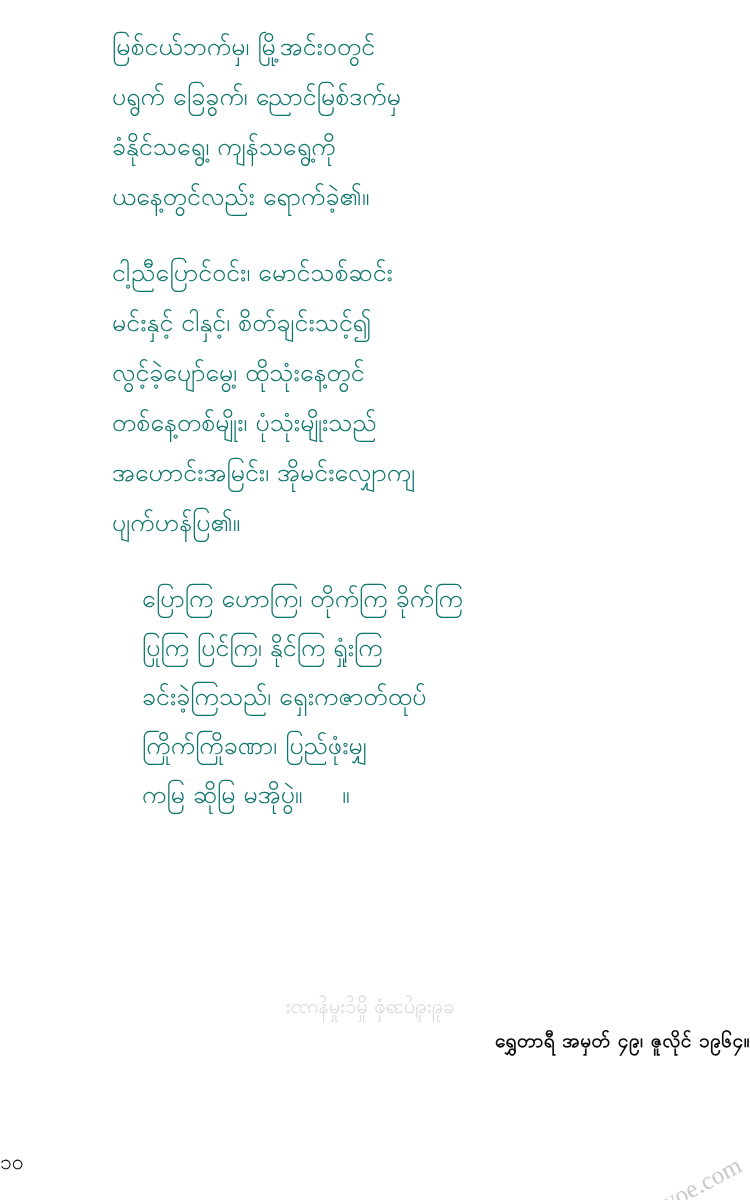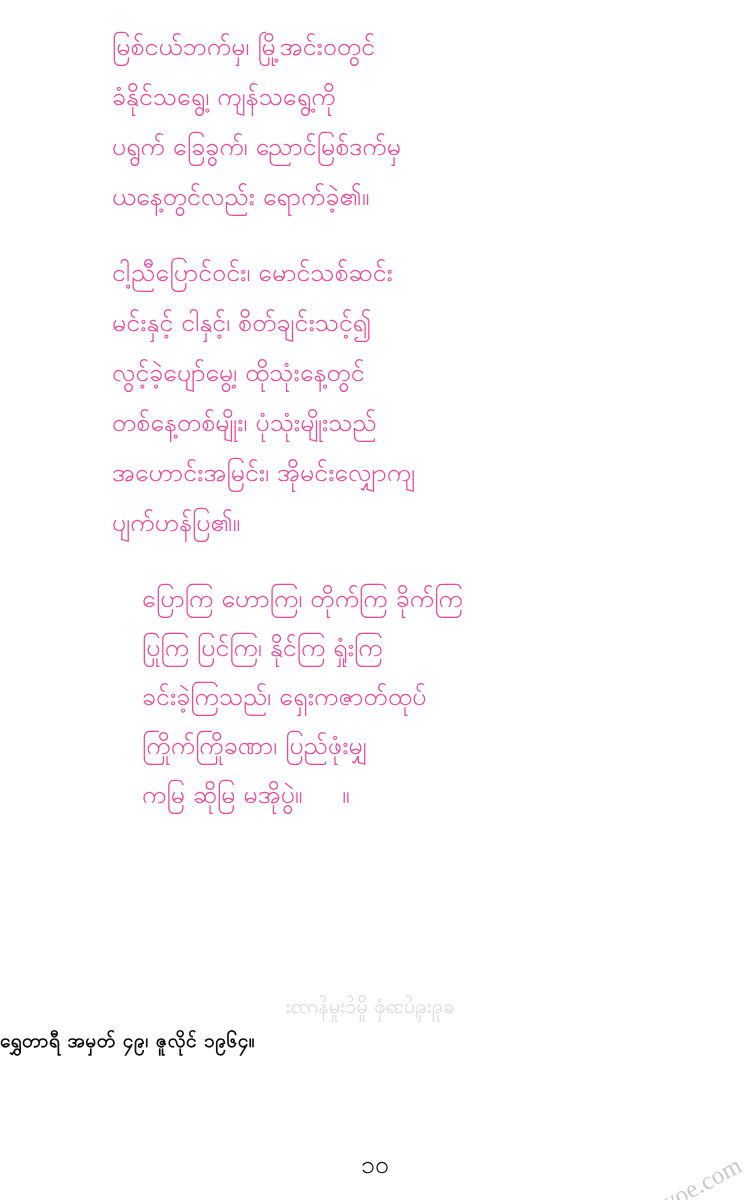--- a/index.html
+++ b/index.html
@@ -28,47 +28,46 @@
   }
   .stanza {
     margin: 0 0 0 0;
   }
   .stanza + .stanza {
     margin-top: 26px;
   }
   .line {
     font-size: 25px;
     line-height: 50px;
-    color: #ec4899;
+    color: #0f766e;
     white-space: pre;
     letter-spacing: 0px;
     font-weight: 500;
   }
   .stanza.tight .line {
     line-height: 49px;
     margin-left: 30px;
   }
   .colophon {
     position: absolute;
     left: 0;
     right: 0;
     top: 1028px;
-    text-align: left;
+    text-align: right;
     font-size: 19px;
     color: #0b0b0b;
     font-weight: bold;
     letter-spacing: 0.5px;
   }
   .page-number {
     position: absolute;
     left: 0;
     right: 0;
     top: 1148px;
-    text-align: center;
-    font-size: 25px;
+    font-size: 21px;
     color: #0b0b0b;
     font-weight: 500;
   }
   .watermark {
     position: absolute;
     right: 4px;
     bottom: 24px;
     font-size: 25px;
     color: #c9c9c9;
     transform: rotate(-28deg);
@@ -94,22 +93,22 @@
 <body>
 
 <div class="page">
 
   <div class="ghost">ရှေးရုပ်အစုံ မှိုင်းမှုန်ကား</div>
 
   <div class="body-text">
 
     <div class="stanza">
       <div class="line">မြစ်ငယ်ဘက်မှ၊ မြို့အင်းဝတွင်</div>
+      <div class="line">ပရွက် ခြေခွက်၊ ညောင်မြစ်ဒက်မှ</div>
       <div class="line">ခံနိုင်သရွေ့၊ ကျန်သရွေ့ကို</div>
-      <div class="line">ပရွက် ခြေခွက်၊ ညောင်မြစ်ဒက်မှ</div>
       <div class="line">ယနေ့တွင်လည်း ရောက်ခဲ့၏။</div>
     </div>
 
     <div class="stanza">
       <div class="line">ငါ့ညီပြောင်ဝင်း၊ မောင်သစ်ဆင်း</div>
       <div class="line">မင်းနှင့် ငါနှင့်၊ စိတ်ချင်းသင့်၍</div>
       <div class="line">လွင့်ခဲ့ပျော်မွေ့၊ ထိုသုံးနေ့တွင်</div>
       <div class="line">တစ်နေ့တစ်မျိုး၊ ပုံသုံးမျိုးသည်</div>
       <div class="line">အဟောင်းအမြင်း၊ အိုမင်းလျှောကျ</div>
       <div class="line">ပျက်ဟန်ပြ၏။</div>

